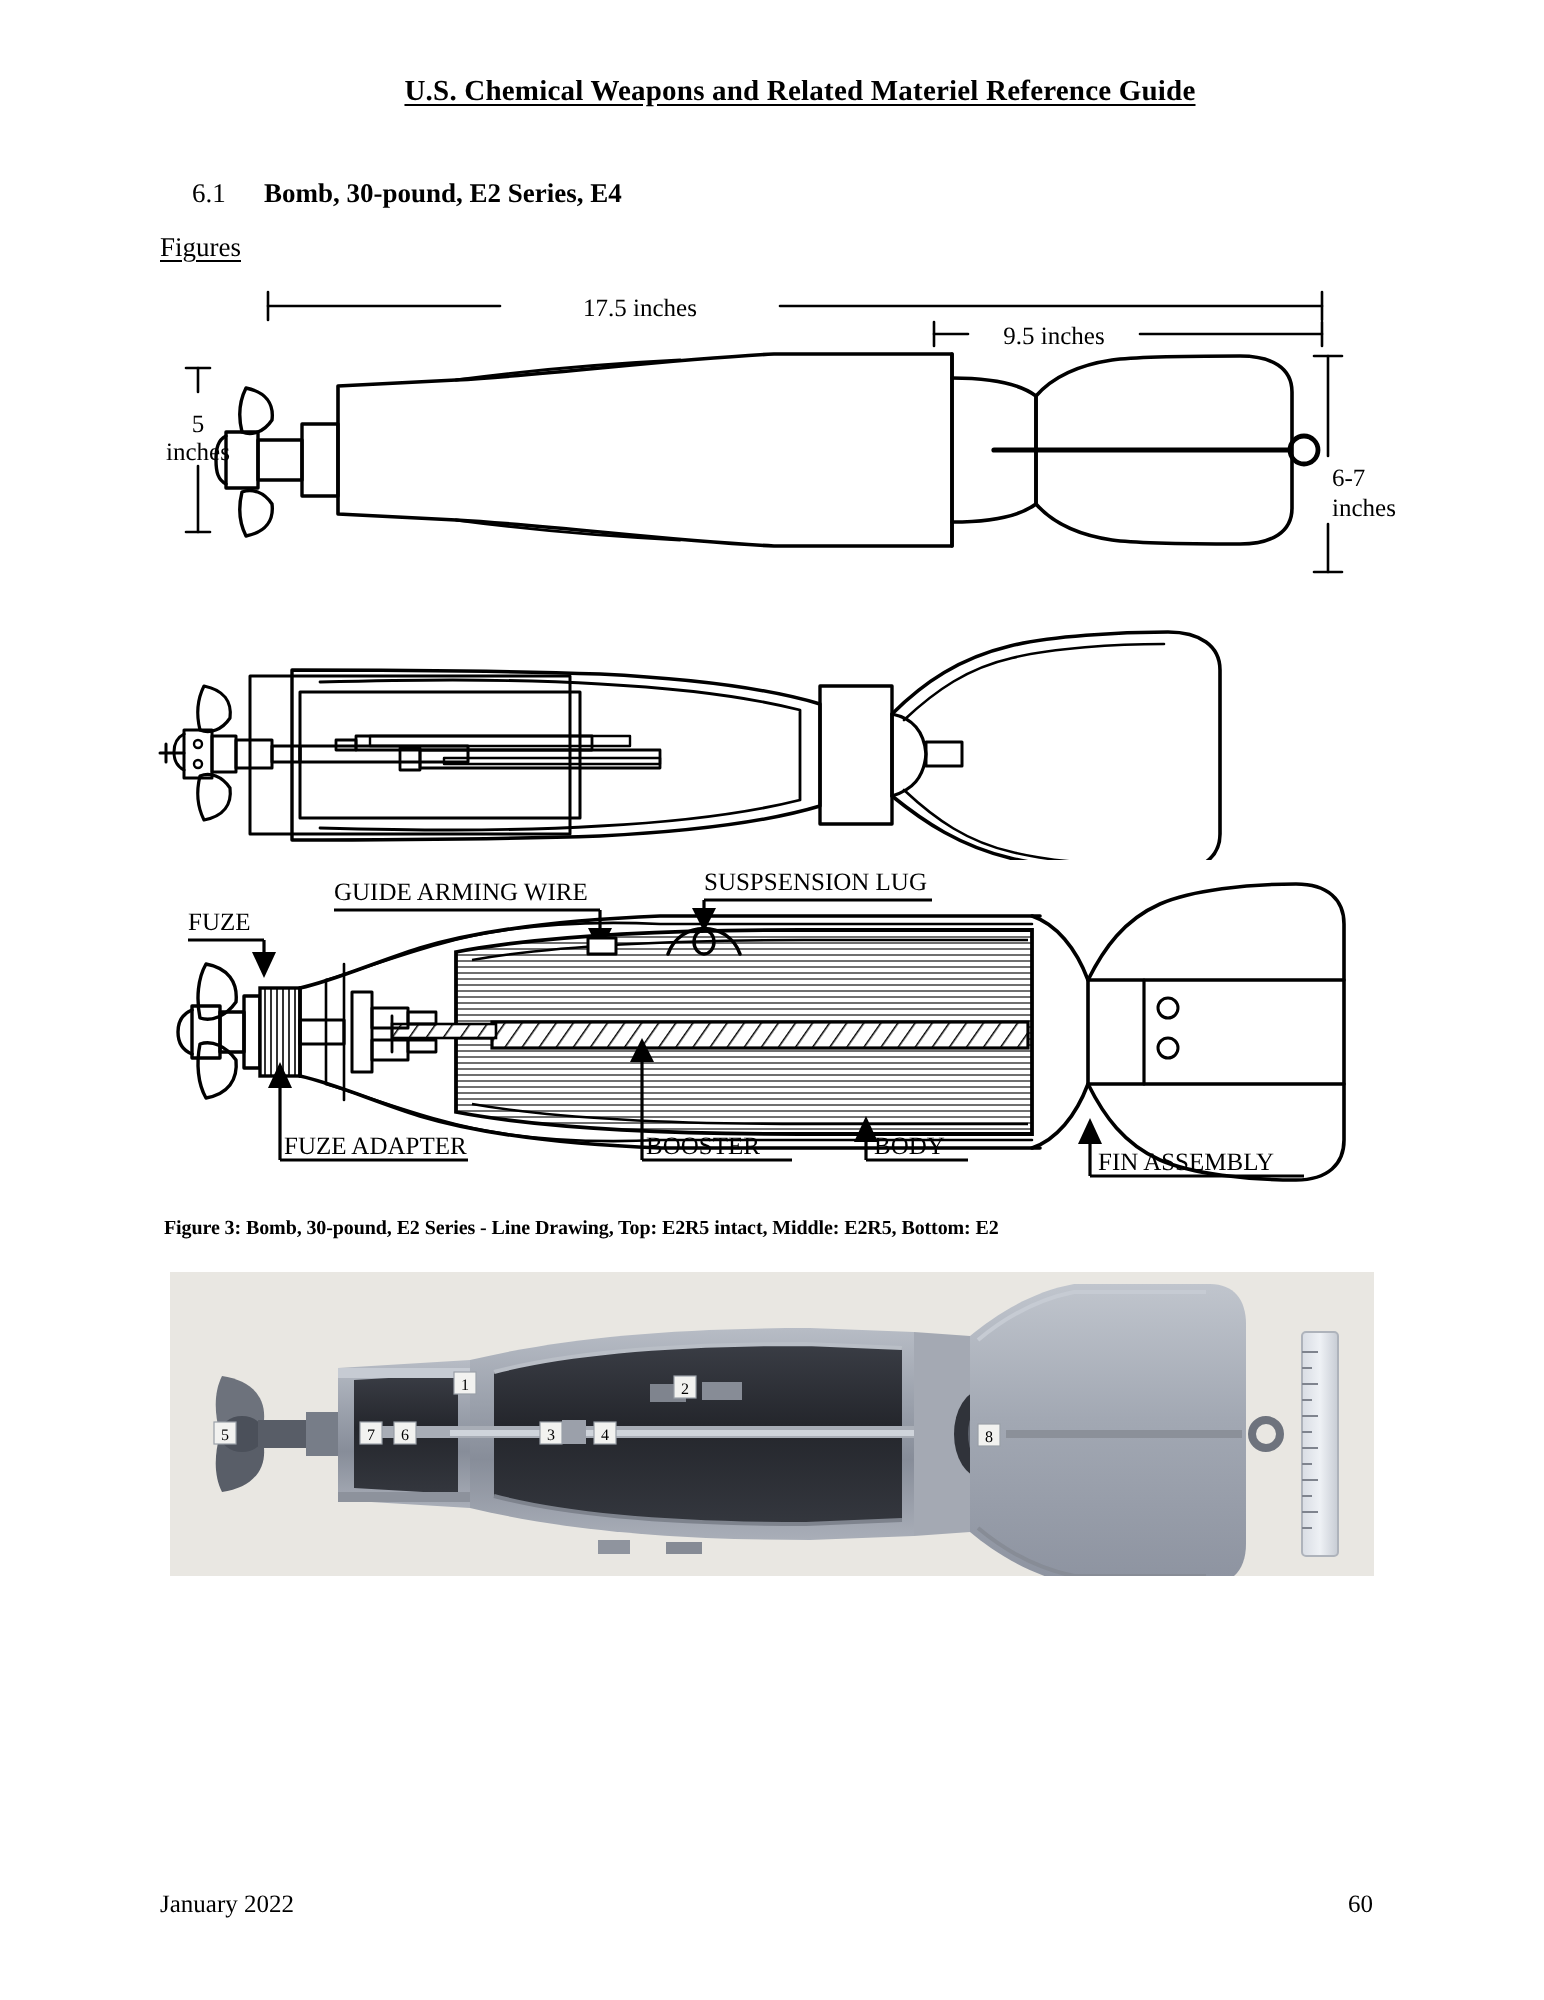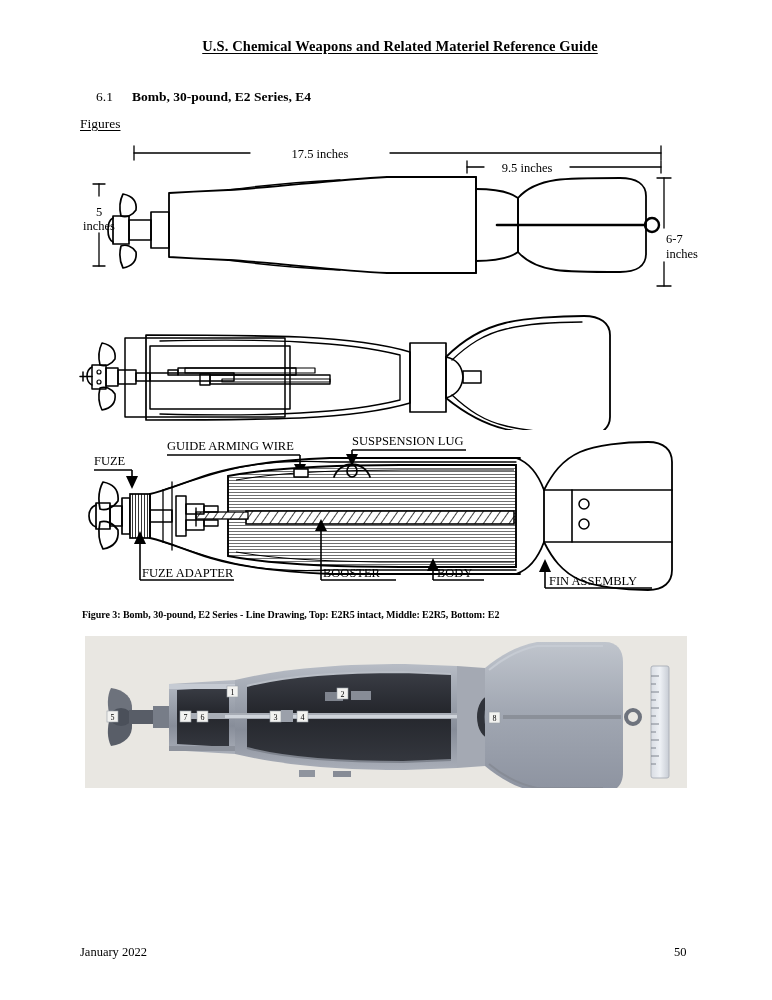--- a/index.html
+++ b/index.html
@@ -524,15 +524,15 @@
         <g>
           <rect x="404" y="76" width="11" height="11" fill="#f2f2f0" stroke="#9aa0a8" stroke-width="0.6"></rect>
           <text x="409.5" y="85" text-anchor="middle" font-size="8">8</text>
         </g>
       </g>
     </svg>
   </div>
 
 
   <div class="footer-left">January 2022</div>
-  <div class="footer-right">50</div>
+  <div class="footer-right">60</div>
 
 </div>
 
 </body></html>

